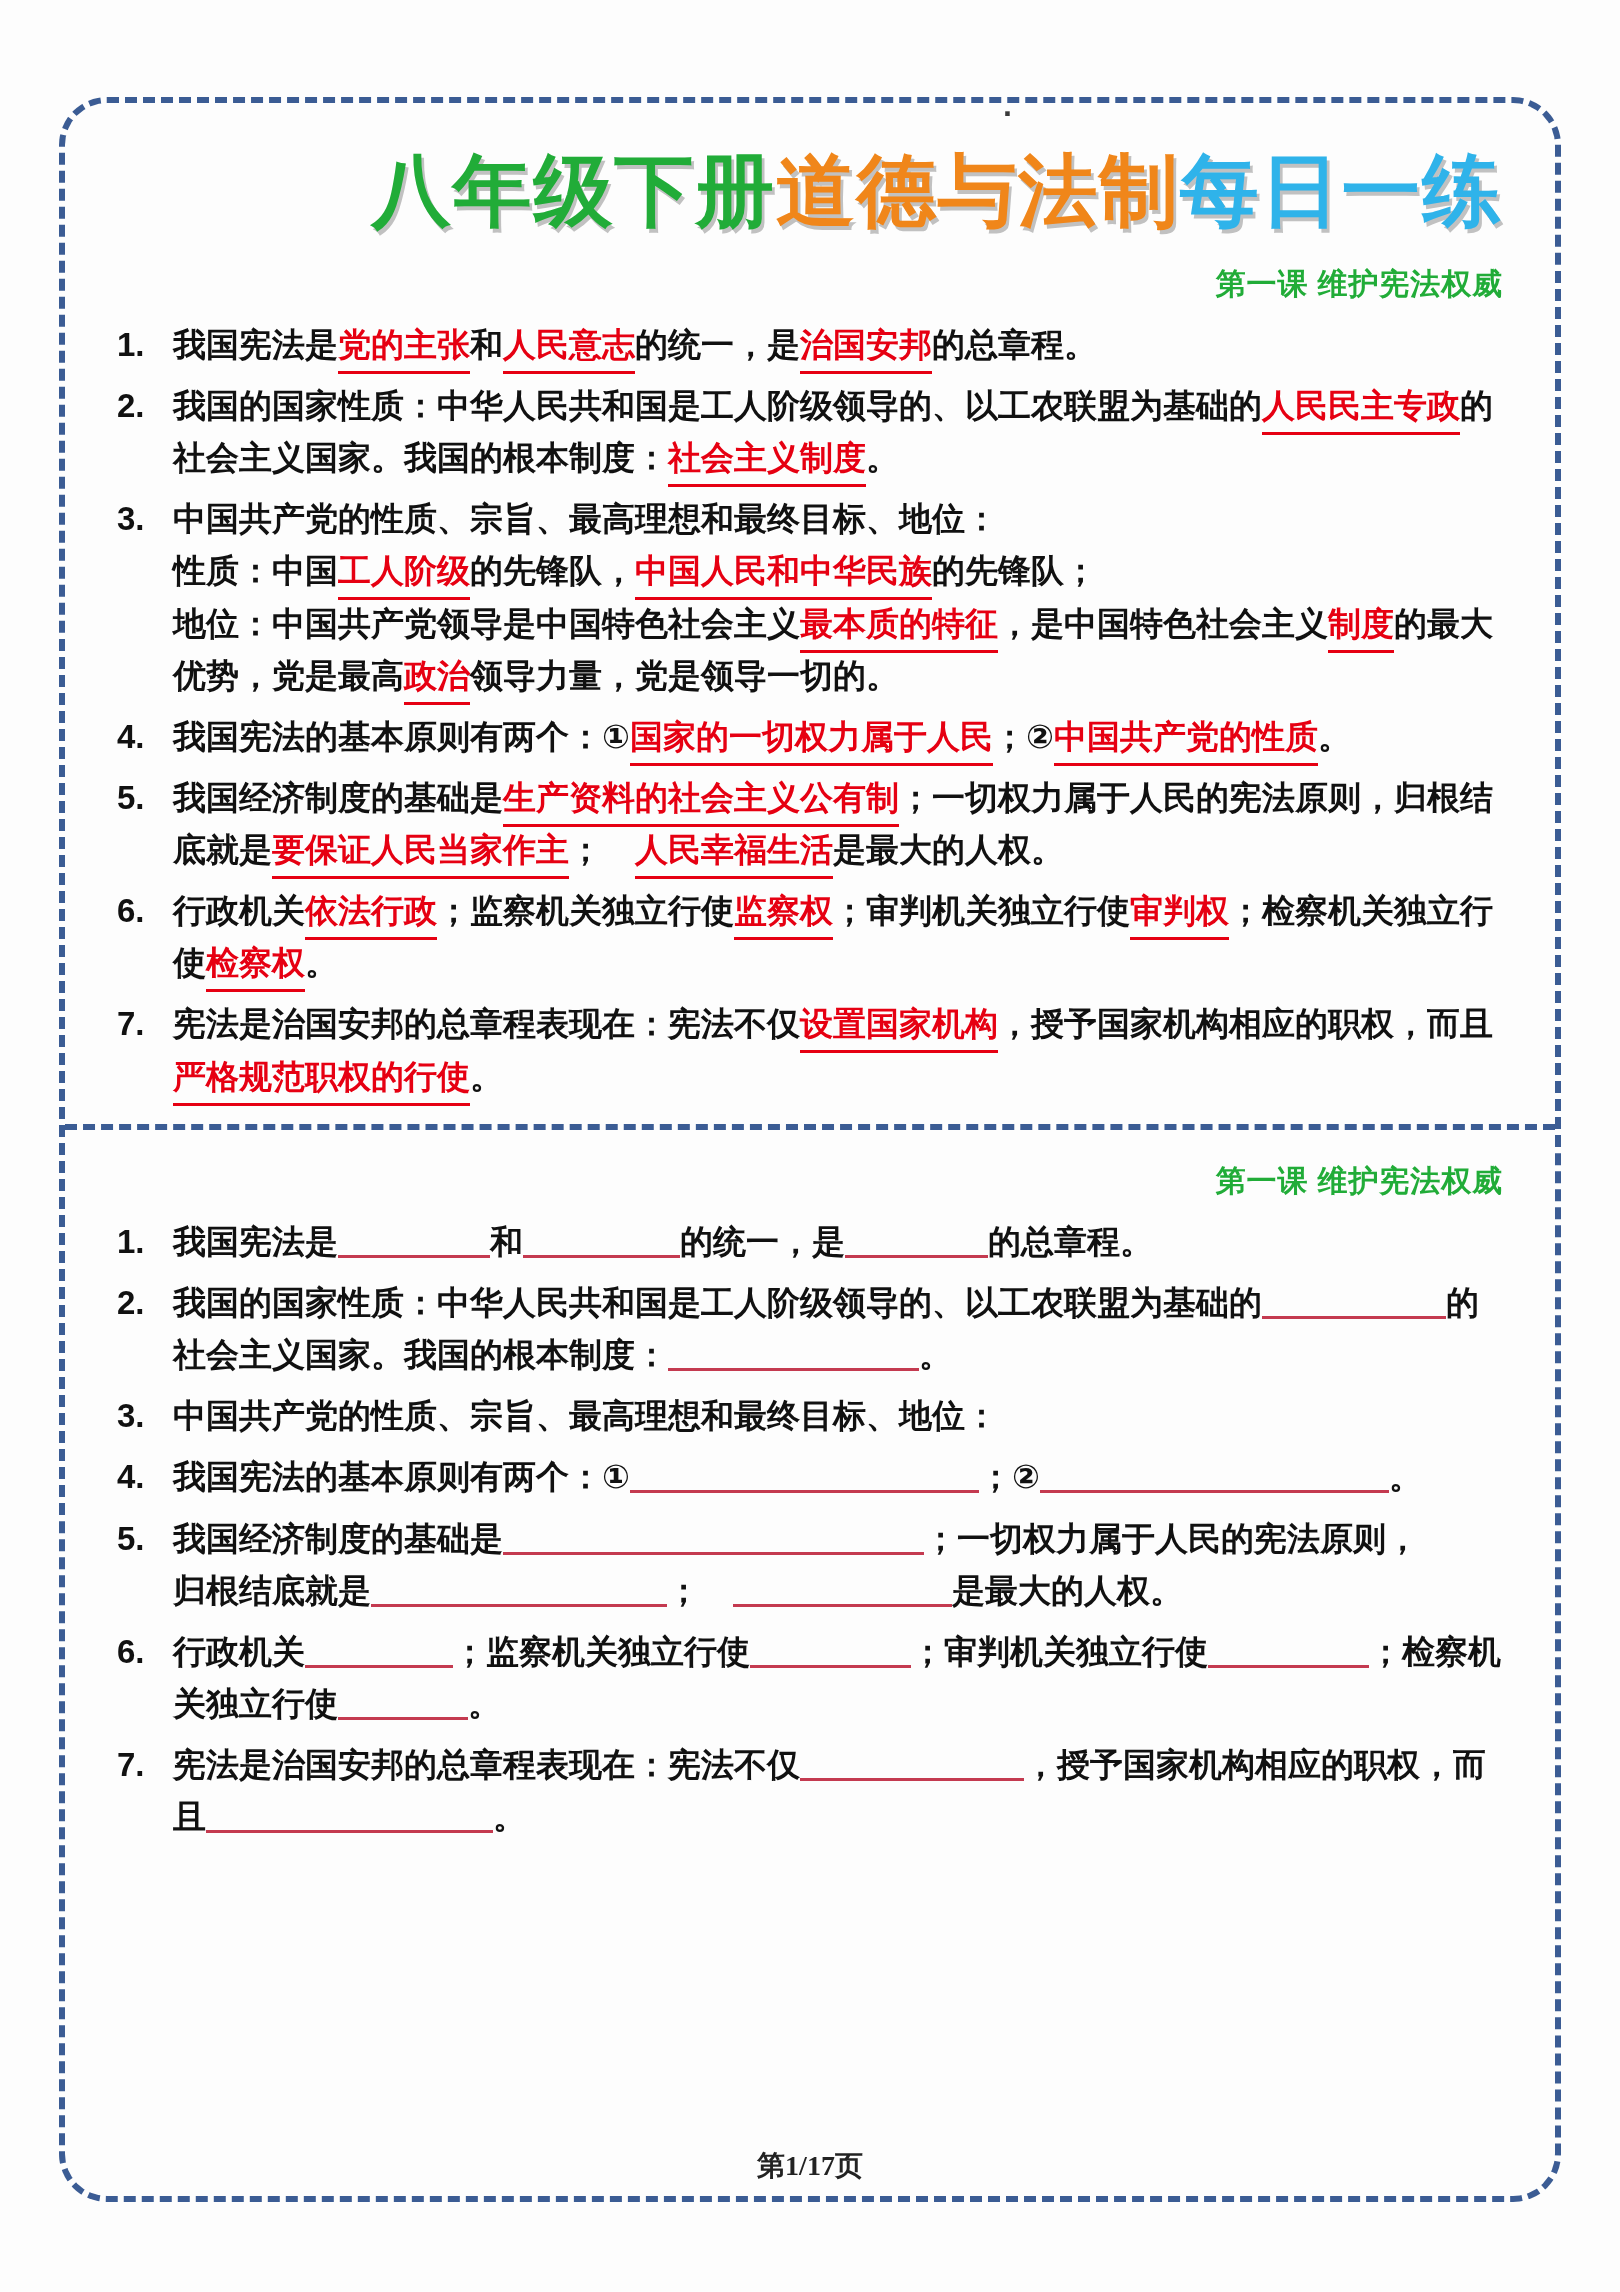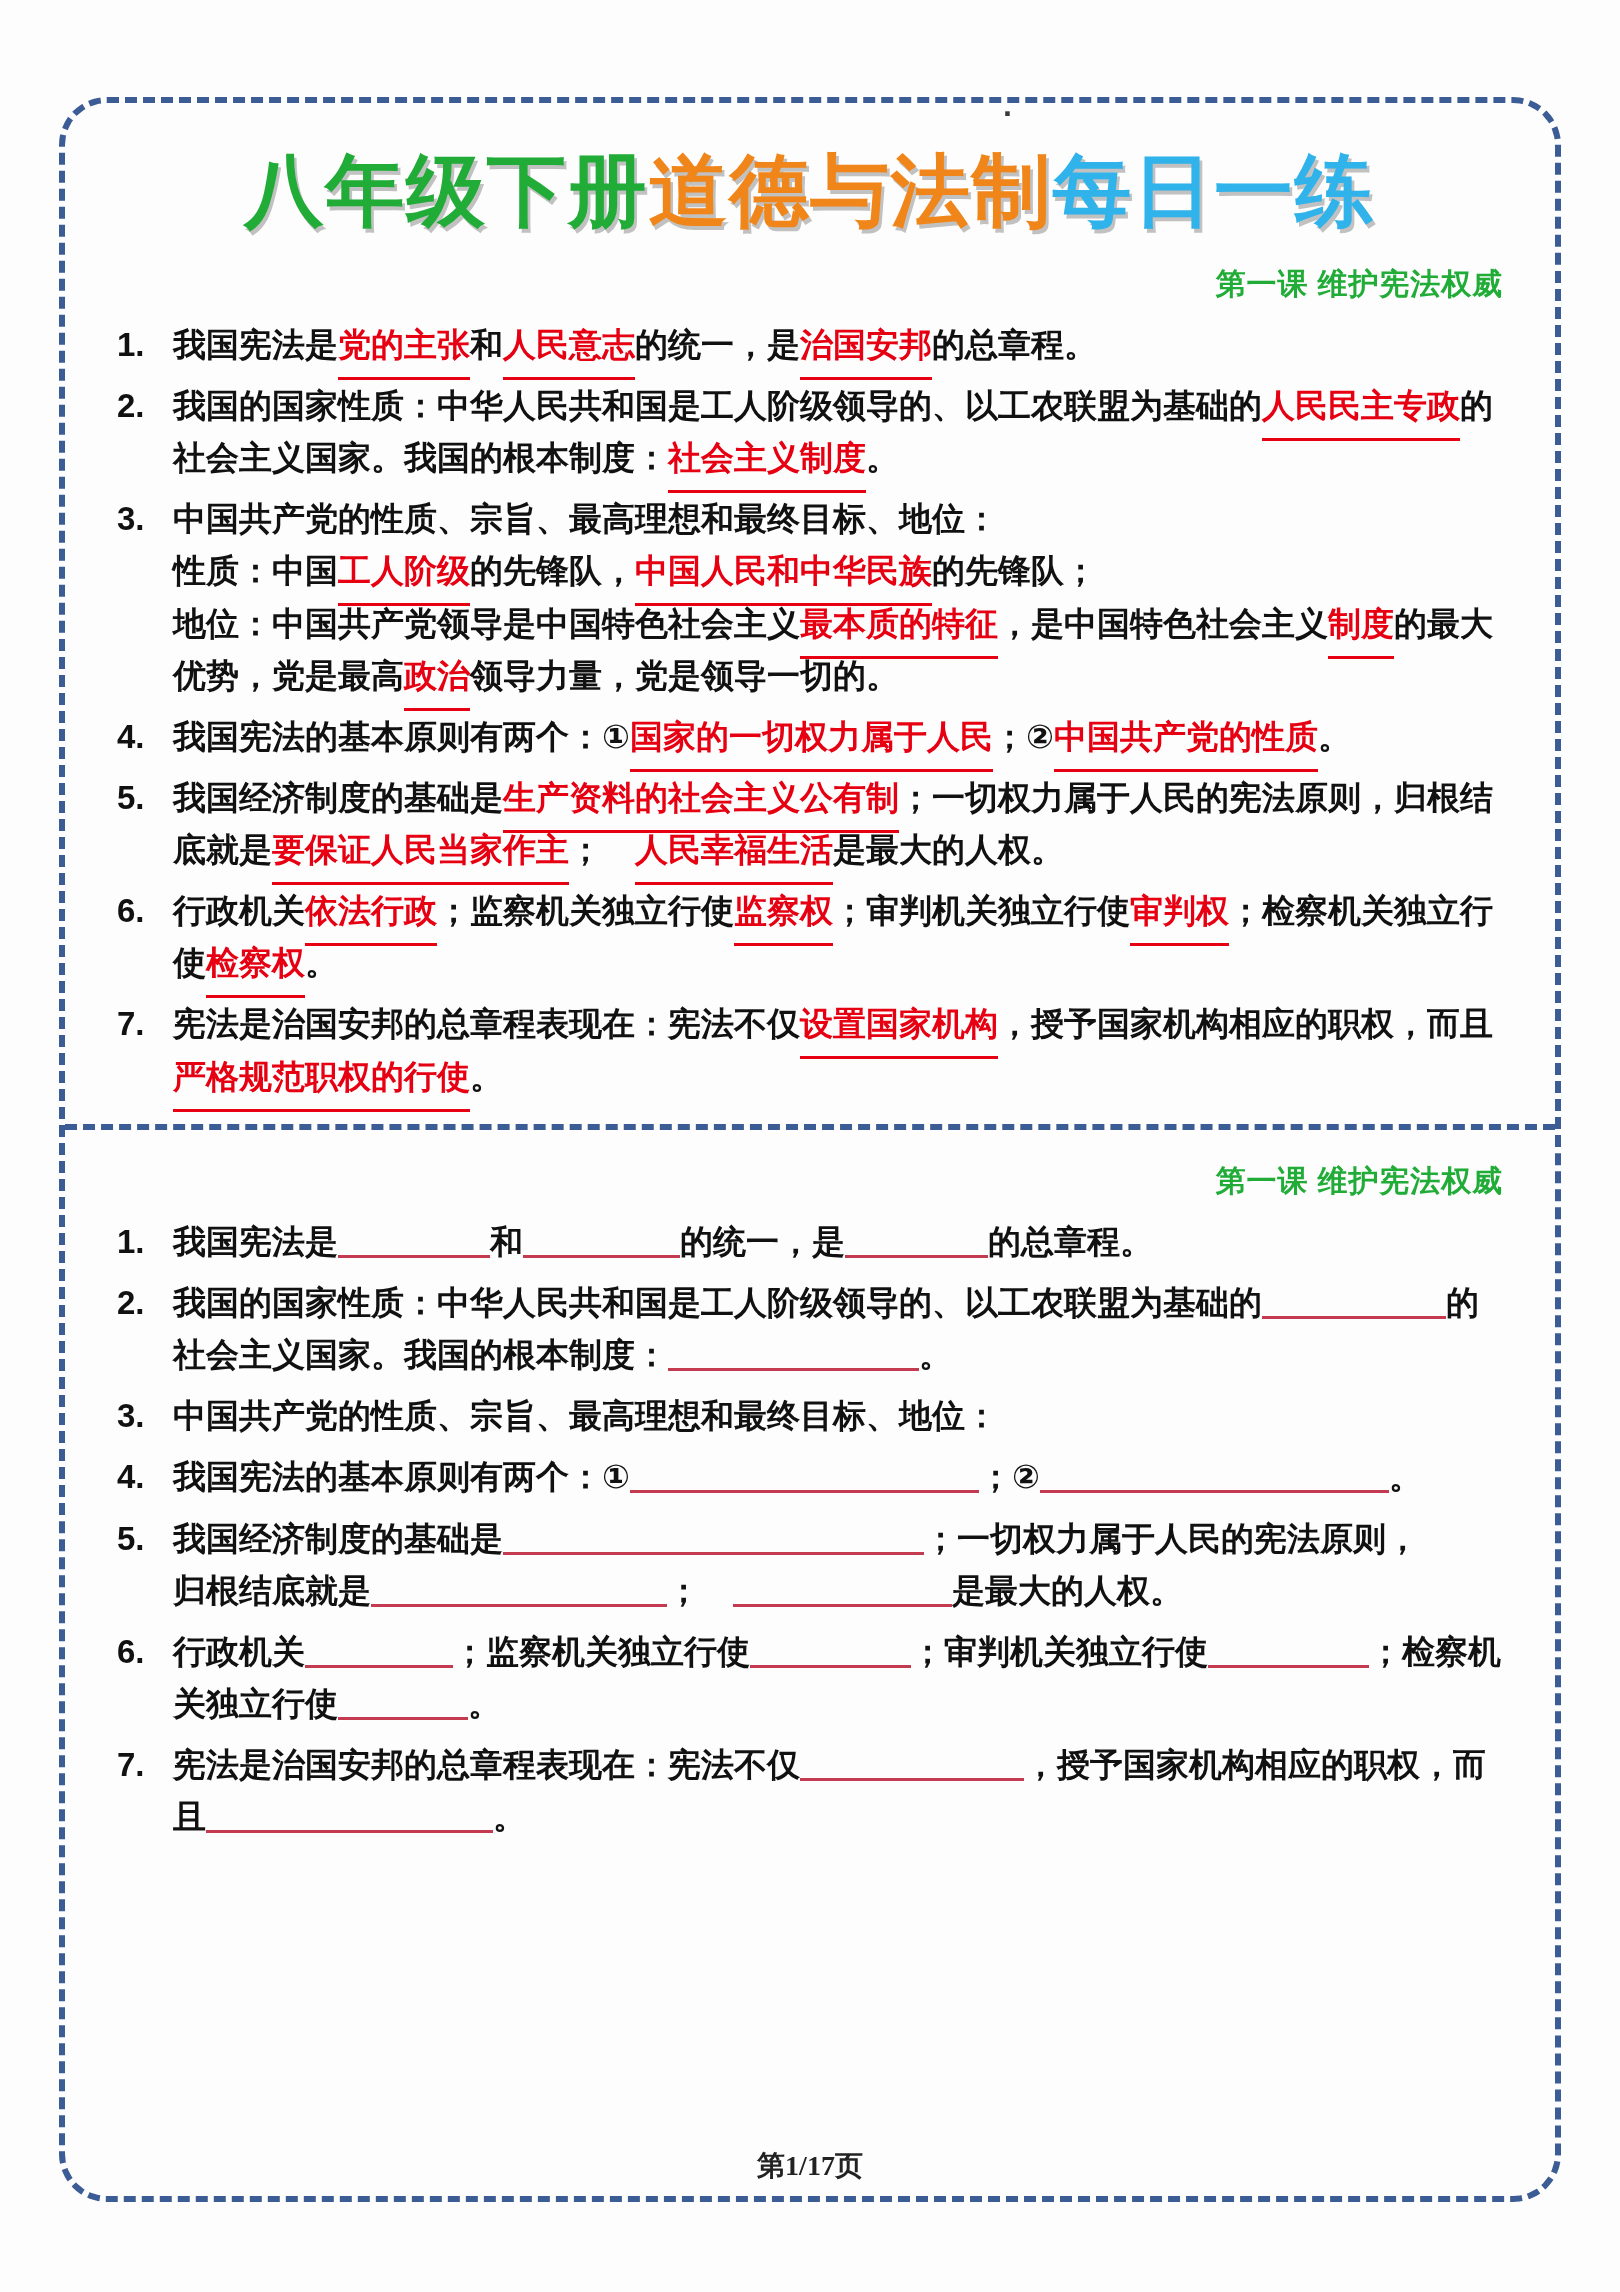--- a/index.html
+++ b/index.html
@@ -24,21 +24,21 @@
   }
   .frame{
     position:absolute;left:59px;top:97px;right:59px;bottom:91px;
     border:6.3px dashed var(--frame);
     border-radius:48px;
     box-sizing:border-box;
     padding:21.5px 52px 9px 52px;
     display:flex;flex-direction:column;
   }
   .title{
-    text-align:center;
+    text-align:right;
     font-size:79px;
     font-weight:bold;
     letter-spacing:1.8px;
     line-height:1.15;
     margin:21.5px 0 14.3px 0;
     white-space:nowrap;
     text-shadow:2.7px 3.6px 0 rgba(80,80,80,0.35);
   }
   .section-heading{
     color:var(--green);
@@ -49,21 +49,21 @@
     text-align:right;
   }
   .items{font-size:33px;font-weight:bold;color:var(--ink);}
   .item{display:flex;margin-bottom:9px;}
   .item .num{flex:0 0 56px;line-height:1.58;}
   .item .content{flex:1;min-width:0;}
   .para{line-height:1.58;margin:0;word-break:break-all;overflow-wrap:anywhere;}
   .hl{
     color:var(--red);
     border-bottom:3.6px solid var(--red);
-    padding-bottom:14px;
+    padding-bottom:8px;
   }
   .blank{
     display:inline-block;
     border-bottom:3.6px solid var(--blank);
     height:1em;
     vertical-align:-0.15em;
   }
   .divider{
     border-top:6.3px dashed var(--frame);
     margin:12.5px -52px 18px -52px;

